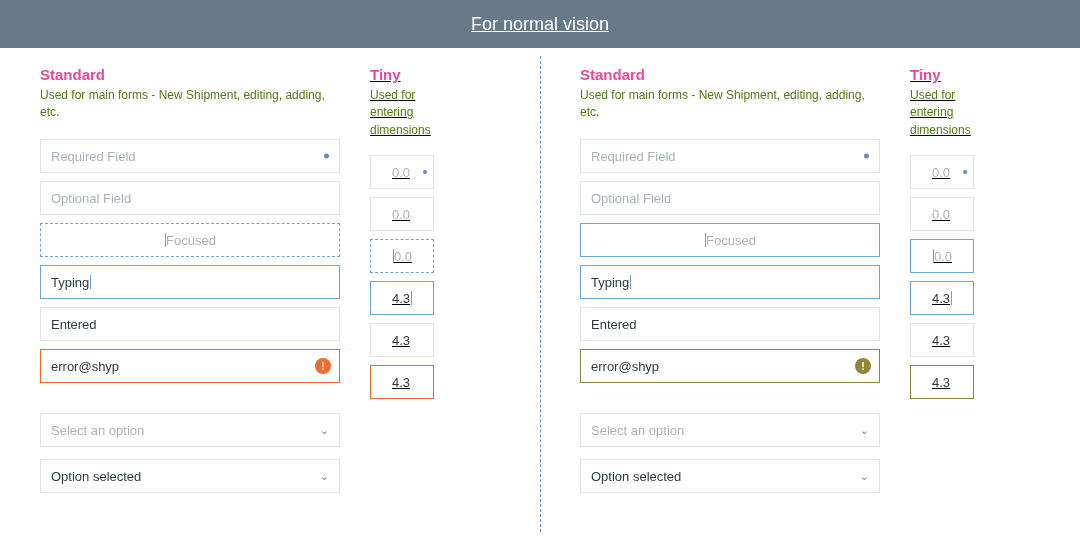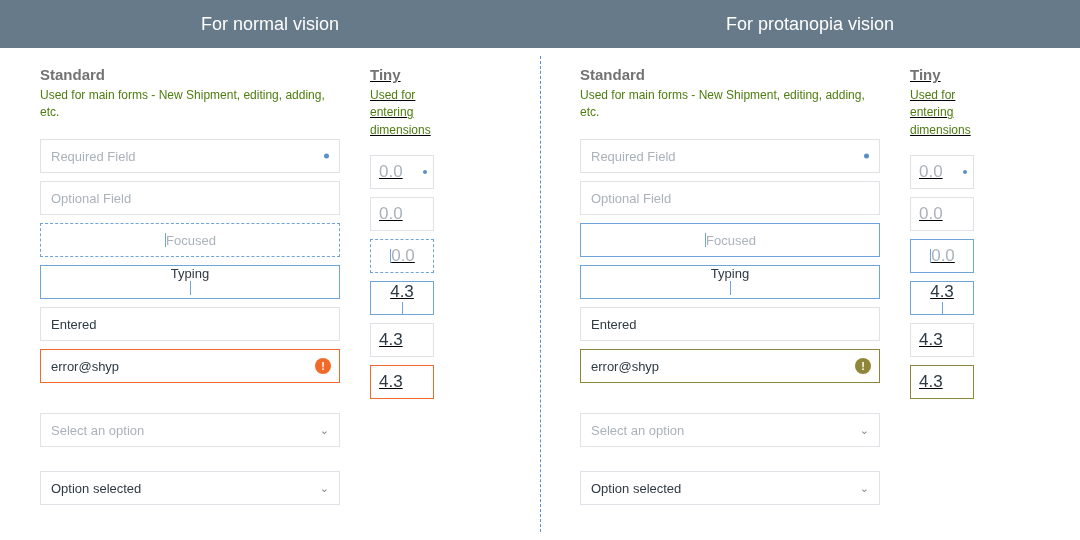--- a/index.html
+++ b/index.html
@@ -16,20 +16,21 @@
     display: flex;
     color: #fff;
     font-size: 18px;
     font-weight: 300;
   }
   .banner > div {
     flex: 1;
     display: flex;
     align-items: center;
     justify-content: center;
+    text-decoration: underline;
   }
   .divider-v {
     position: absolute;
     left: 540px;
     top: 56px;
     height: 476px;
     border-left: 1.5px dashed #5b8fc7;
   }
   .panels {
     display: flex;
@@ -39,21 +40,21 @@
     flex: 1;
     padding: 18px 40px 10px 40px;
     display: flex;
     gap: 30px;
   }
   .col-std { flex: 0 0 300px; }
   .col-tiny { flex: 0 0 90px; text-decoration: underline; }
   h3.label {
     font-size: 15px;
     font-weight: 600;
-    color: #737373;
+    color: #ec4899;
     margin-bottom: 4px;
   }
   p.desc {
     font-size: 12px;
     color: #4d7c0f;
     line-height: 1.45;
     margin-bottom: 16px;
     min-height: 36px;
   }
   .field {
@@ -64,21 +65,21 @@
     align-items: center;
     padding: 0 10px;
     font-size: 13px;
     margin-bottom: 8px;
     position: relative;
     color: #2e3a44;
   }
   .field.placeholder { color: #aab2bb; }
   .field.focused { border-color: #6fa4d8; justify-content: center; }
   .field.focused.dashed { border-style: dashed; }
-  .field.typing { border-color: #6fa4d8; flex-direction: column; }
+  .field.typing { border-color: #6fa4d8; }
   .field.error-normal { border-color: #f26a2a; }
   .field.error-prot { border-color: #8f8638; }
   .caret {
     display: inline-block;
     width: 1px;
     height: 14px;
     background: #6fa4d8;
     margin-left: 1px;
     vertical-align: -2px;
   }
@@ -102,50 +103,49 @@
     transform: translateY(-50%);
     display: flex;
     align-items: center;
     justify-content: center;
     color: #fff;
     font-size: 11px;
     font-weight: 700;
   }
   .err-icon.normal { background: #f26a2a; }
   .err-icon.prot { background: #8f8638; }
-  .tiny { width: 64px; padding: 0 8px; font-size: 17px; }
+  .tiny { width: 64px; padding: 0 21px; font-size: 13px; }
   .tiny .dot-req { right: 6px; width:4px; height:4px; }
   .tiny.placeholder { color:#aab2bb; }
   .select {
     height: 34px;
     border: 1px solid #dfe3e8;
     background: #fff;
     display: flex;
     align-items: center;
     justify-content: space-between;
     padding: 0 10px;
     font-size: 13px;
-    margin-bottom: 24px;
+    margin-bottom: 12px;
     color: #2e3a44;
     cursor: pointer;
     gap: 36px;
   }
   .select.placeholder { color: #aab2bb; }
   .chev {
     font-size: 11px;
     color: #7e8a94;
   }
   .gap { height: 22px; }
 </style>
 </head>
 <body>
 
 <div class="banner">
   <div>For normal vision</div>
-  <div>For protanopia vision</div>
 </div>
 
 <div class="divider-v"></div>
 
 <div class="panels">
 
   <div class="panel">
     <div class="col-std">
       <h3 class="label">Standard</h3>
       <p class="desc">Used for main forms - New Shipment, editing, adding, etc.</p>

